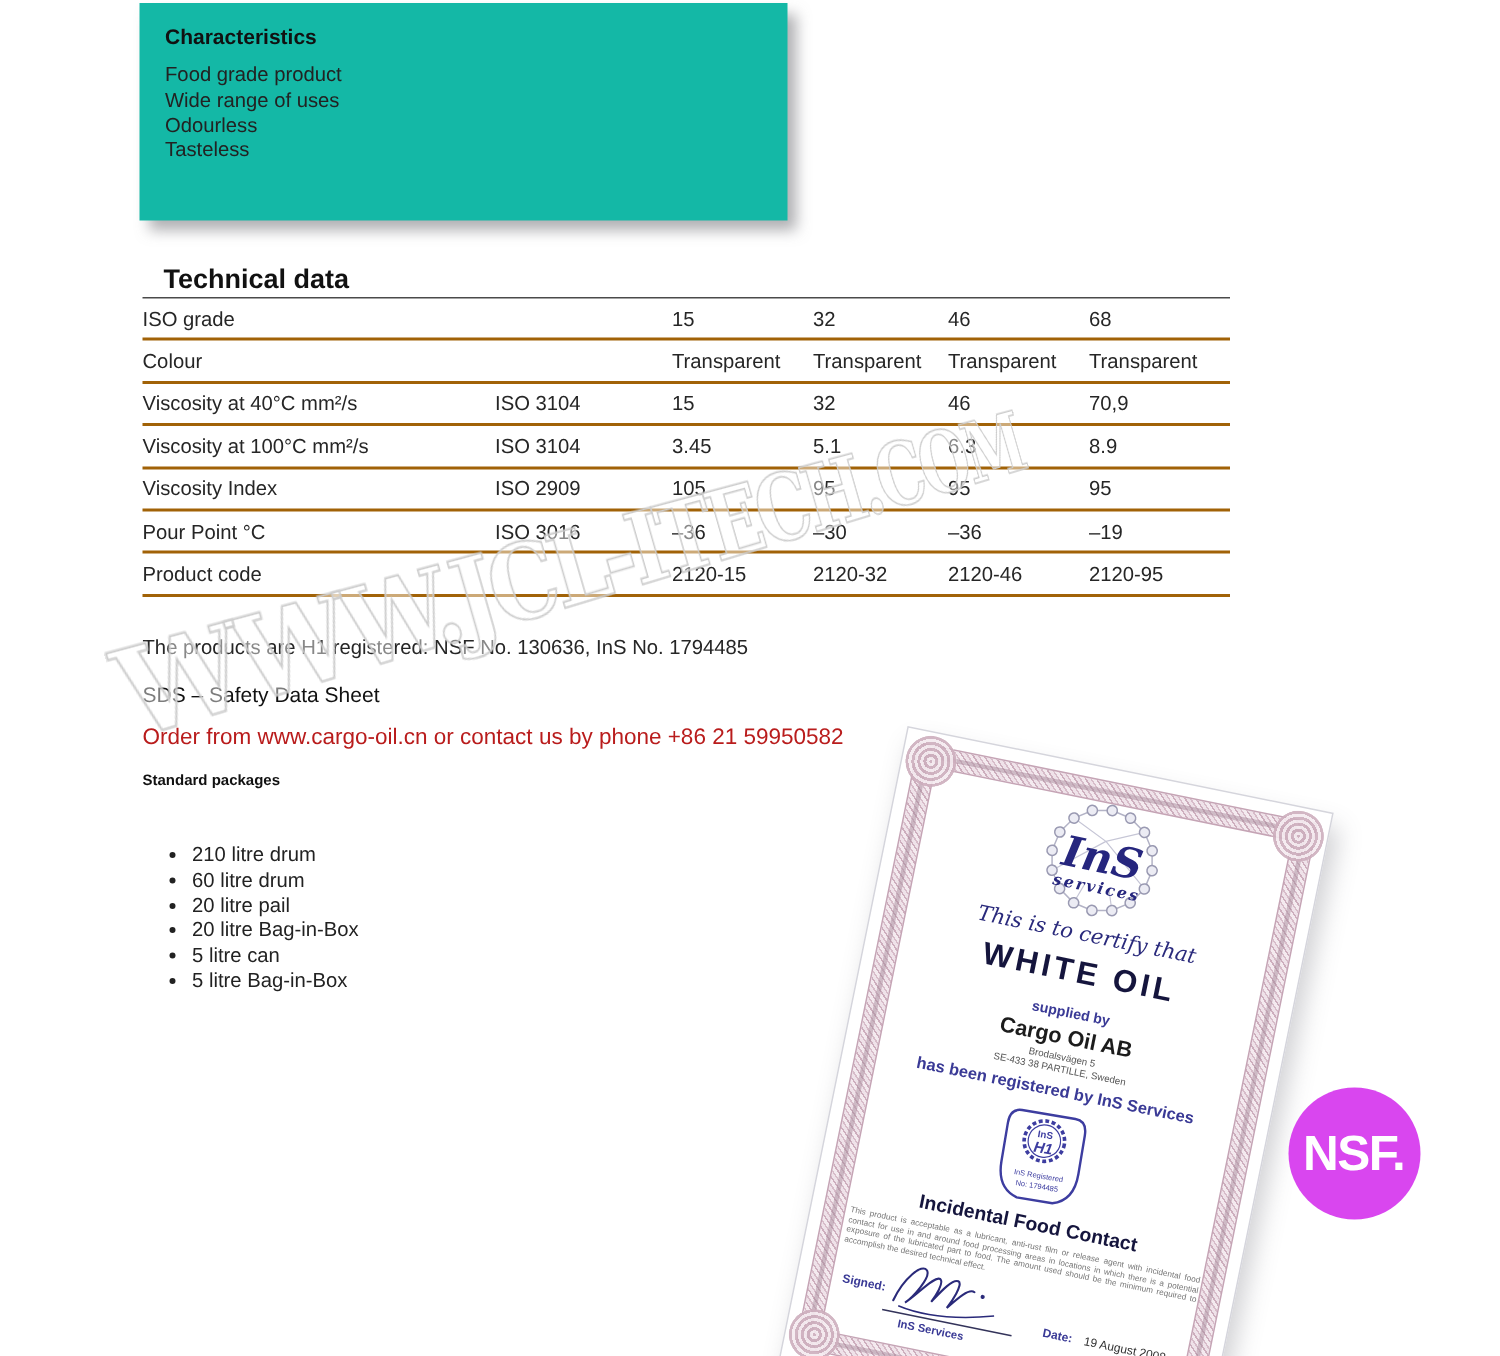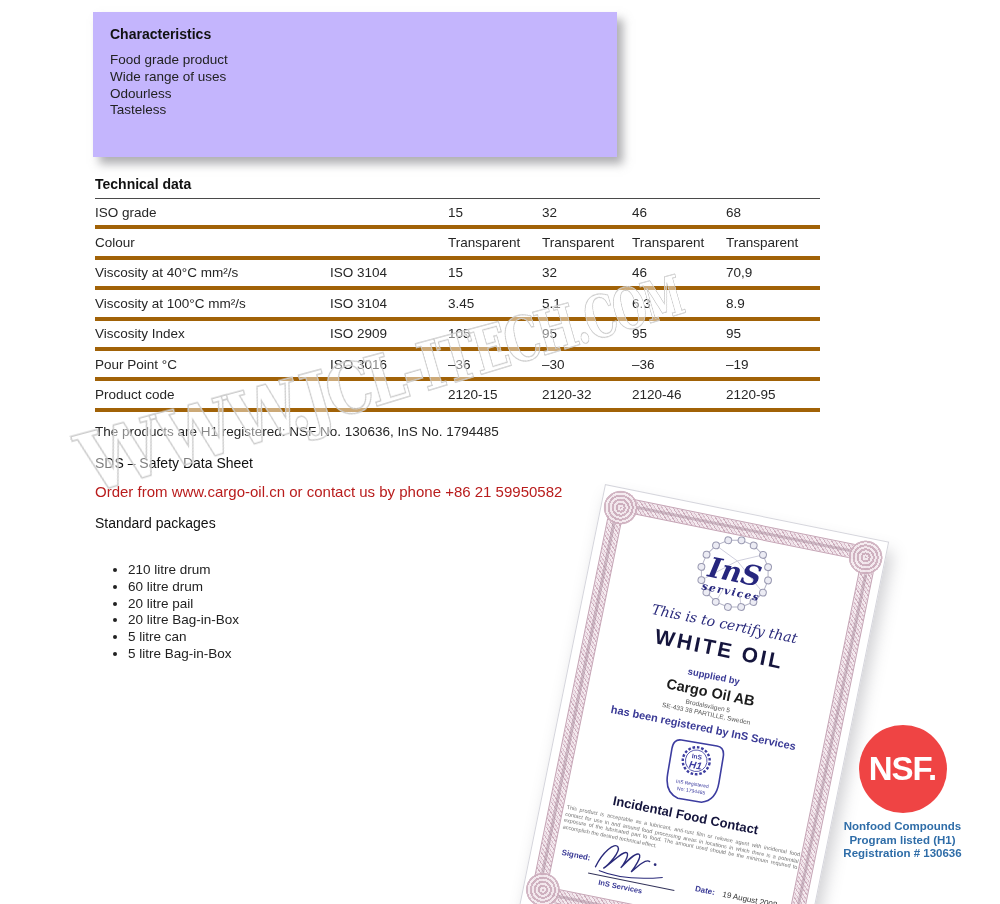--- a/index.html
+++ b/index.html
@@ -1,38 +1,38 @@
 <!DOCTYPE html>
 <html><head>
 <meta charset="utf-8">
 <style>
   html,body{margin:0;padding:0;background:#ffffff;}
   #page{position:relative;width:1000px;height:904px;background:#ffffff;overflow:hidden;
         font-family:"Liberation Sans",sans-serif;color:#2b2b2b;}
 
   
-  .infobox{position:absolute;left:93px;top:12px;width:524px;height:145px;background:#c4b5fd;
+  .infobox{position:absolute;left:93px;top:2px;width:432px;height:145px;background:#14b8a6;
            box-shadow:6px 7px 9px rgba(110,110,115,0.55);}
   .ib-col{position:absolute;top:14px;}
   .ib-col.c1{left:17px;}
   .ib-col.c2{left:255px;}
   .ib-title{font-size:14px;font-weight:bold;color:#111;margin:0 0 10px 0;}
   .ib-item{display:block;font-size:13.5px;line-height:16.8px;color:#222;}
 
   
-  .tech-title{position:absolute;left:95px;top:176px;font-size:14px;font-weight:bold;color:#111;}
+  .tech-title{position:absolute;left:109px;top:176px;font-size:18px;font-weight:bold;color:#111;}
   .ttable{position:absolute;left:95px;top:198px;width:725px;border-top:1px solid #4a4a4a;}
   .trow{display:grid;grid-template-columns:235px 118px 94px 90px 94px 94px;height:26.4px;
-        align-items:center;border-bottom:4px solid #a16207;font-size:13.5px;color:#262626;}
+        align-items:center;border-bottom:2px solid #a16207;font-size:13.5px;color:#262626;}
   .trow .cell{white-space:nowrap;overflow:visible;}
 
   .note{position:absolute;left:95px;top:424px;font-size:13.5px;color:#262626;}
   .sds-title{position:absolute;left:95px;top:455px;font-size:14px;font-weight:normal;color:#111;}
   .sds-line{position:absolute;left:95px;top:483px;font-size:15px;color:#b91c1c;}
-  .pkg-title{position:absolute;left:95px;top:515px;font-size:14px;font-weight:normal;color:#111;}
+  .pkg-title{position:absolute;left:95px;top:515px;font-size:10px;font-weight:bold;color:#111;}
   .pkg-list{position:absolute;left:98px;top:546px;margin:16px;padding:0 0 0 14px;}
   .pkg-list li{font-size:13.5px;line-height:16.8px;color:#222;}
 
   
   .watermark{position:absolute;left:80px;top:418px;z-index:30;pointer-events:none;white-space:nowrap;
              font-family:"DejaVu Serif",serif;font-weight:bold;font-size:82px;letter-spacing:-5px;
              color:rgba(255,255,255,0.45);-webkit-text-stroke:1.5px #cccccc;
              transform:perspective(430px) rotate(-16deg) rotateY(13deg);transform-origin:0 50%;}
 
   
@@ -69,21 +69,21 @@
              color:#777;text-align:justify;}
   .cert-signed-label{position:absolute;left:30px;top:364px;font-size:8px;font-weight:bold;color:#3a3a96;}
   .cert-signature{position:absolute;left:58px;top:342px;}
   .cert-sigline{position:absolute;left:60px;top:383px;width:88px;border-top:1px solid #33335a;}
   .cert-signed-org{position:absolute;left:72px;top:386px;font-size:7.5px;font-weight:bold;color:#3a3a96;}
   .cert-date-label{position:absolute;left:168px;top:373px;font-size:8px;font-weight:bold;color:#3a3a96;}
   .cert-date-value{position:absolute;left:196px;top:373px;font-size:8px;color:#333;}
 
   
   .nsf{position:absolute;left:810px;top:725px;width:185px;text-align:center;z-index:40;}
-  .nsf-circle{width:88px;height:88px;border-radius:50%;background:#ef4444;margin:0 auto;
+  .nsf-circle{width:88px;height:88px;border-radius:50%;background:#d946ef;margin:0 auto;
               display:flex;align-items:center;justify-content:center;}
   .nsf-text{color:#ffffff;font-size:33px;font-weight:bold;letter-spacing:-1px;}
   .nsf-lines{margin-top:7px;font-size:11.5px;line-height:13.5px;font-weight:bold;color:#2f6da8;}
 </style>
 </head>
 <body>
 
 <div id="page">
 
   <div class="infobox">
@@ -247,20 +247,15 @@
         <div class="cert-date-label">Date:</div>
         <div class="cert-date-value">19 August 2008</div>
       </div>
     </div>
   </div>
 
   <div class="nsf">
     <div class="nsf-circle">
       <span class="nsf-text">NSF.</span>
     </div>
-    <div class="nsf-lines">
-      <div>Nonfood Compounds</div>
-      <div>Program listed (H1)</div>
-      <div>Registration # 130636</div>
-    </div>
   </div>
 
 </div>
 
 </body></html>

